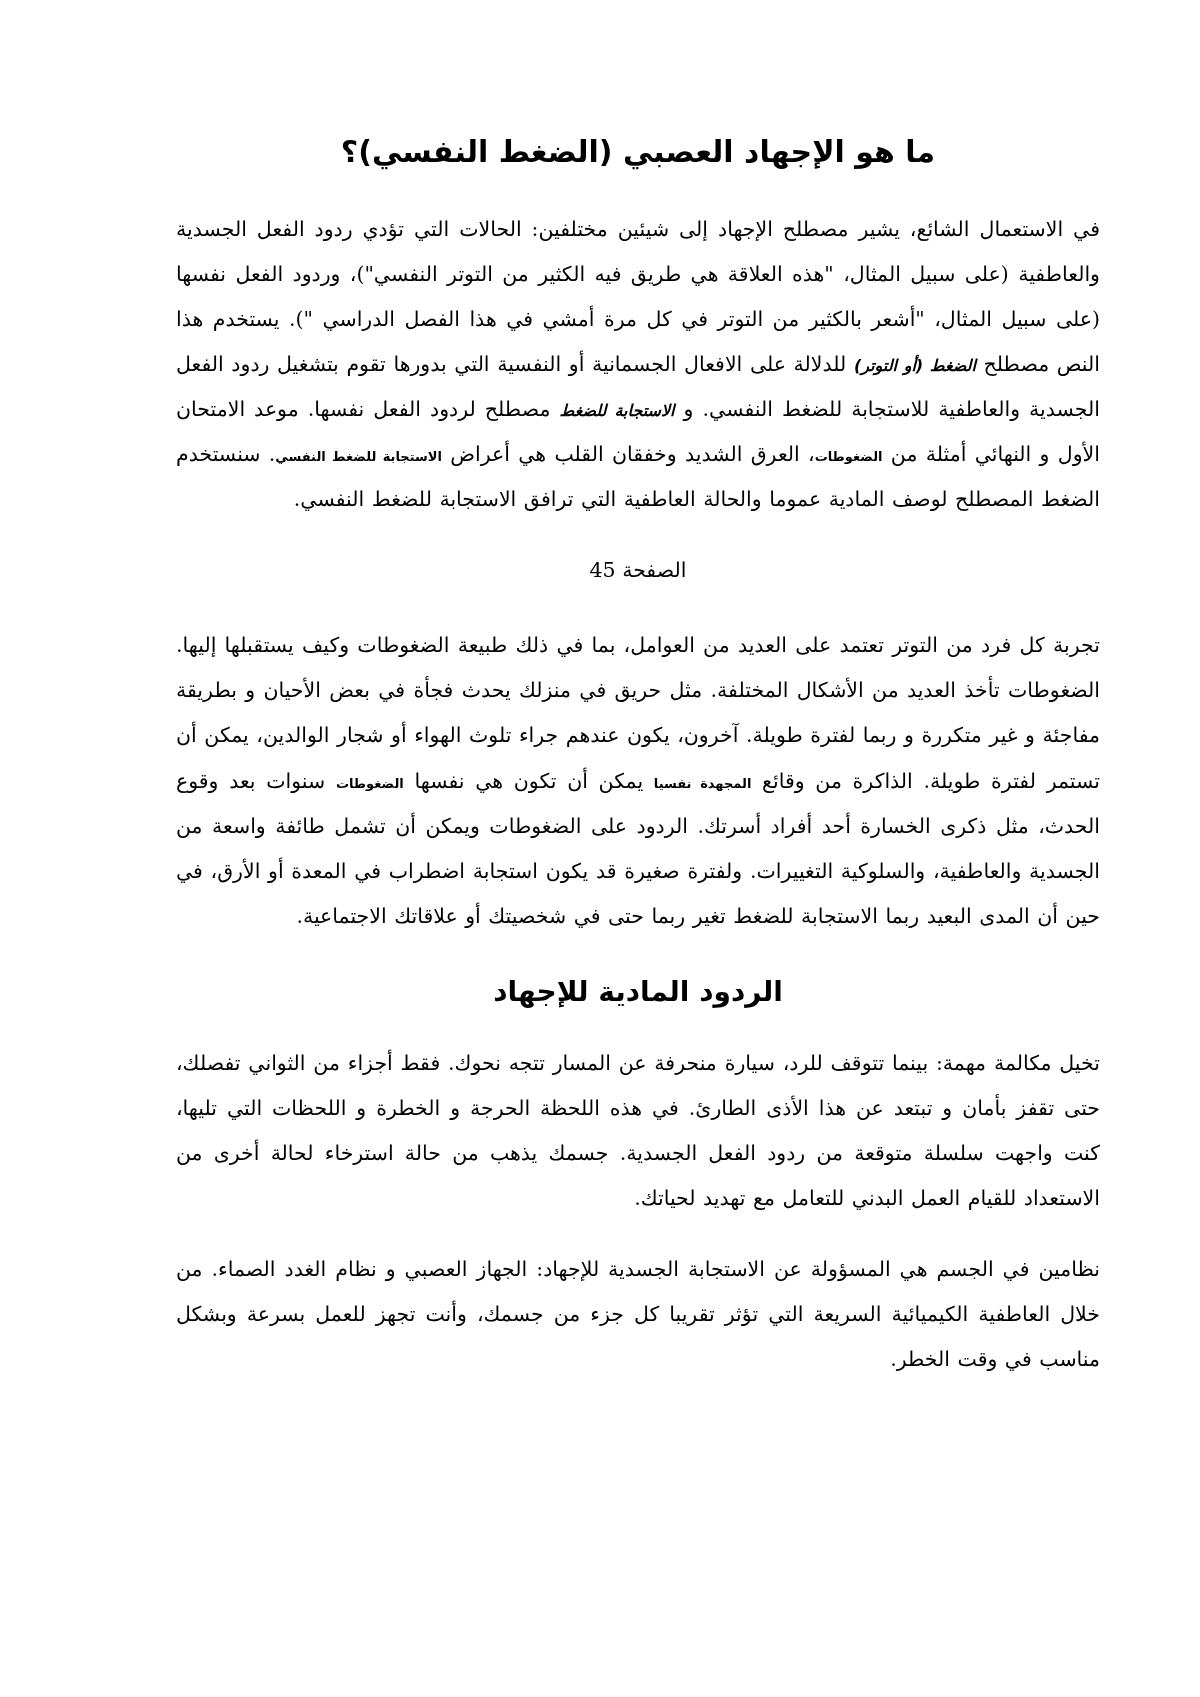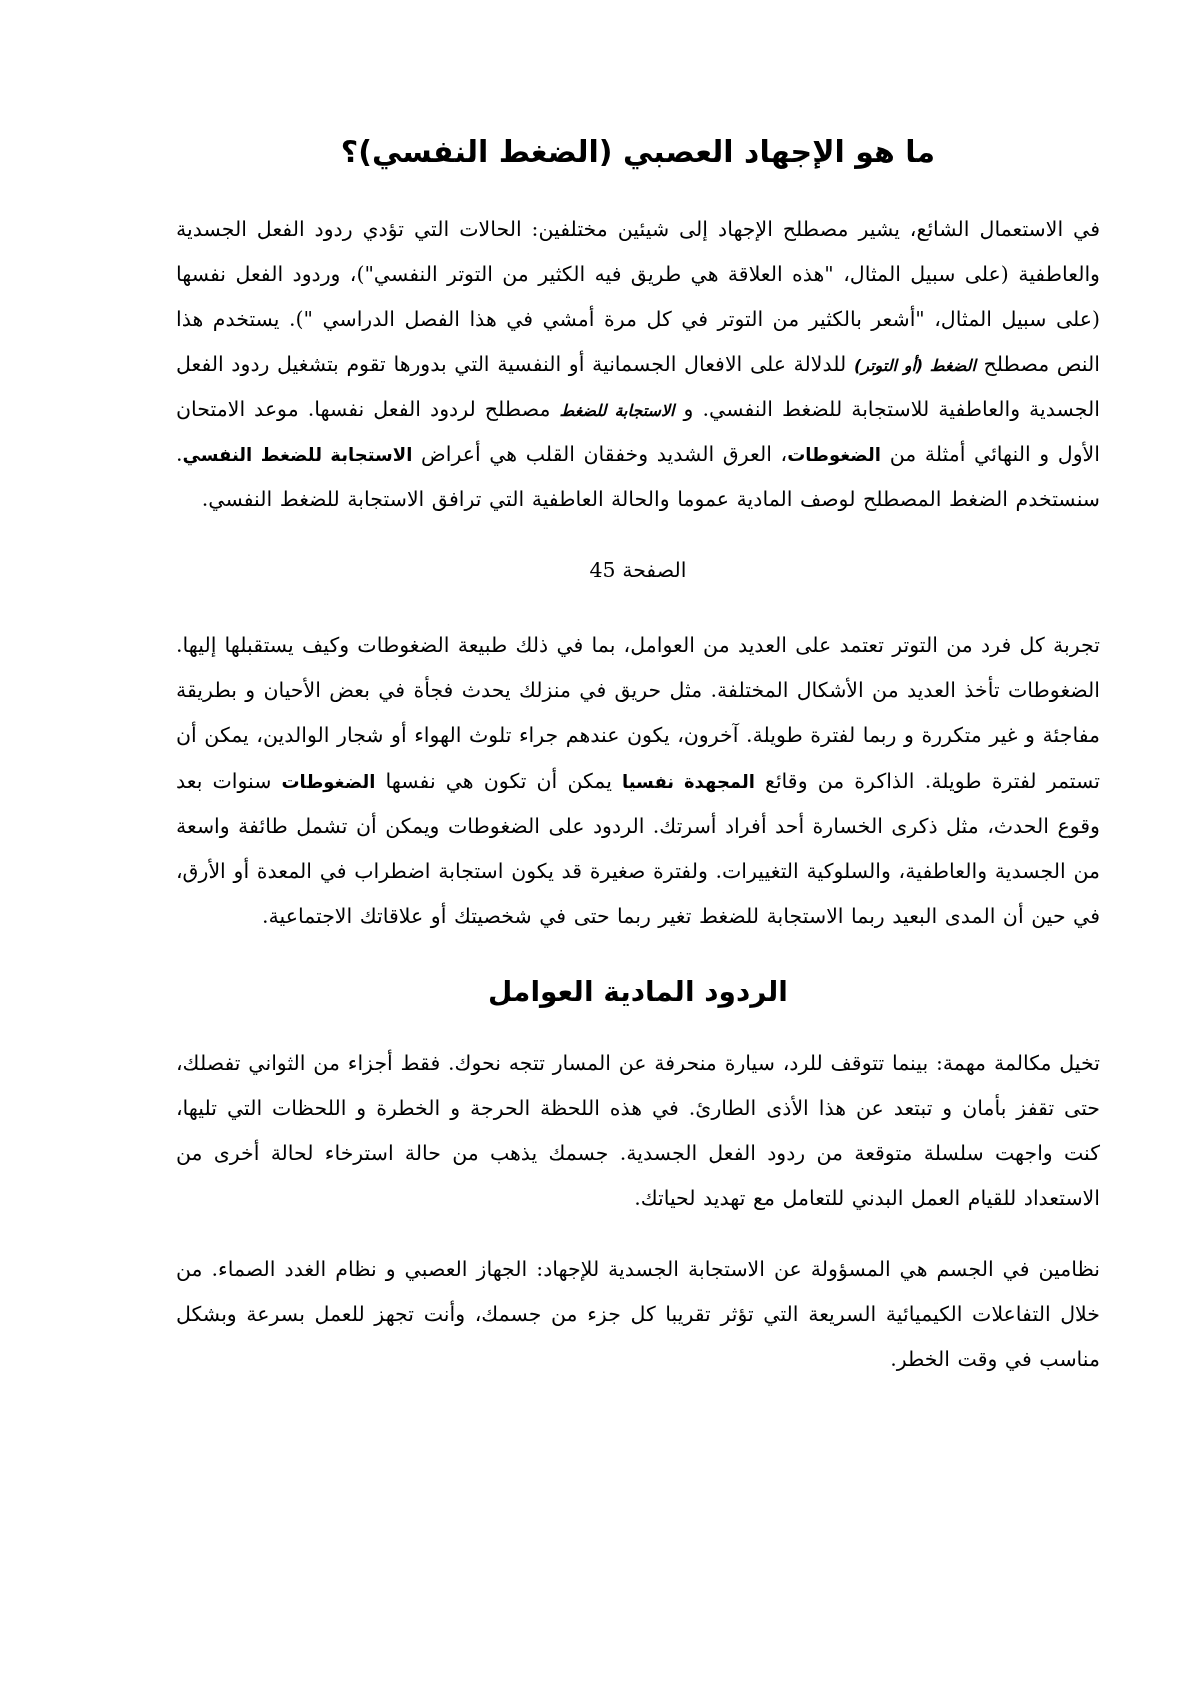--- a/index.html
+++ b/index.html
@@ -56,21 +56,21 @@
   .page-ref {
     font-size: 20.5px;
     line-height: 2.2;
     text-align: center;
     margin: 10px 0 30px 0;
     direction: rtl;
   }
   b.strong {
     font-family: "DejaVu Sans", "Liberation Sans", sans-serif;
     font-weight: bold;
-    font-size: 18px;
+    font-size: 13px;
   }
   i.emph {
     font-family: "DejaVu Sans", "Liberation Sans", sans-serif;
     font-weight: bold;
     font-style: italic;
     font-size: 16px;
   }
 </style>
 </head>
 <body>
@@ -82,19 +82,19 @@
   <p class="para">
     <span>في الاستعمال الشائع، يشير مصطلح الإجهاد إلى شيئين مختلفين: الحالات التي تؤدي ردود الفعل الجسدية والعاطفية (على سبيل المثال، "هذه العلاقة هي طريق فيه الكثير من التوتر النفسي")، وردود الفعل نفسها (على سبيل المثال، "أشعر بالكثير من التوتر في كل مرة أمشي في هذا الفصل الدراسي "). يستخدم هذا النص مصطلح </span><i class="emph">الضغط (أو التوتر)</i><span> للدلالة على الافعال الجسمانية أو النفسية التي بدورها تقوم بتشغيل ردود الفعل الجسدية والعاطفية للاستجابة للضغط النفسي. و </span><i class="emph">الاستجابة للضغط</i><span> مصطلح لردود الفعل نفسها. موعد الامتحان الأول و النهائي أمثلة من </span><b class="strong">الضغوطات</b><span>، العرق الشديد  وخفقان القلب هي أعراض </span><b class="strong">الاستجابة للضغط النفسي</b><span>. سنستخدم الضغط المصطلح لوصف المادية عموما والحالة العاطفية التي ترافق الاستجابة للضغط النفسي.</span>
   </p>
 
   <p class="page-ref">الصفحة 45</p>
 
   <p class="para">
     <span>تجربة كل فرد من التوتر تعتمد على العديد من العوامل، بما في ذلك طبيعة الضغوطات وكيف يستقبلها إليها. الضغوطات تأخذ العديد من الأشكال المختلفة. مثل حريق في منزلك يحدث فجأة في بعض الأحيان و بطريقة مفاجئة و غير متكررة و ربما لفترة طويلة. آخرون، يكون عندهم جراء تلوث الهواء أو شجار الوالدين، يمكن أن تستمر لفترة طويلة. الذاكرة من وقائع </span><b class="strong">المجهدة نفسيا</b><span> يمكن أن تكون هي نفسها </span><b class="strong">الضغوطات</b><span> سنوات بعد وقوع الحدث، مثل ذكرى الخسارة أحد أفراد أسرتك. الردود على الضغوطات ويمكن أن تشمل طائفة واسعة من الجسدية والعاطفية، والسلوكية التغييرات. ولفترة صغيرة قد يكون استجابة اضطراب في المعدة أو الأرق، في حين أن المدى البعيد ربما الاستجابة للضغط تغير ربما حتى في شخصيتك أو علاقاتك الاجتماعية.</span>
   </p>
 
-  <h2 class="doc-heading-2">الردود المادية العوامل</h2>
+  <h2 class="doc-heading-2">الردود المادية للإجهاد</h2>
 
   <p class="para">تخيل مكالمة مهمة: بينما تتوقف للرد، سيارة منحرفة عن المسار تتجه نحوك. فقط أجزاء من الثواني تفصلك، حتى تقفز بأمان و تبتعد عن هذا الأذى الطارئ. في هذه اللحظة الحرجة و الخطرة و اللحظات التي تليها، كنت واجهت سلسلة متوقعة من ردود الفعل الجسدية. جسمك يذهب من حالة استرخاء  لحالة أخرى من الاستعداد للقيام العمل البدني للتعامل مع تهديد لحياتك.</p>
 
-  <p class="para para-last">نظامين في الجسم هي المسؤولة عن الاستجابة الجسدية للإجهاد: الجهاز العصبي و نظام الغدد الصماء. من خلال التفاعلات الكيميائية السريعة التي تؤثر تقريبا كل جزء من جسمك، وأنت تجهز للعمل بسرعة وبشكل مناسب في وقت الخطر.</p>
+  <p class="para para-last">نظامين في الجسم هي المسؤولة عن الاستجابة الجسدية للإجهاد: الجهاز العصبي و نظام الغدد الصماء. من خلال العاطفية الكيميائية السريعة التي تؤثر تقريبا كل جزء من جسمك، وأنت تجهز للعمل بسرعة وبشكل مناسب في وقت الخطر.</p>
 
 </div>
 
 </body></html>

